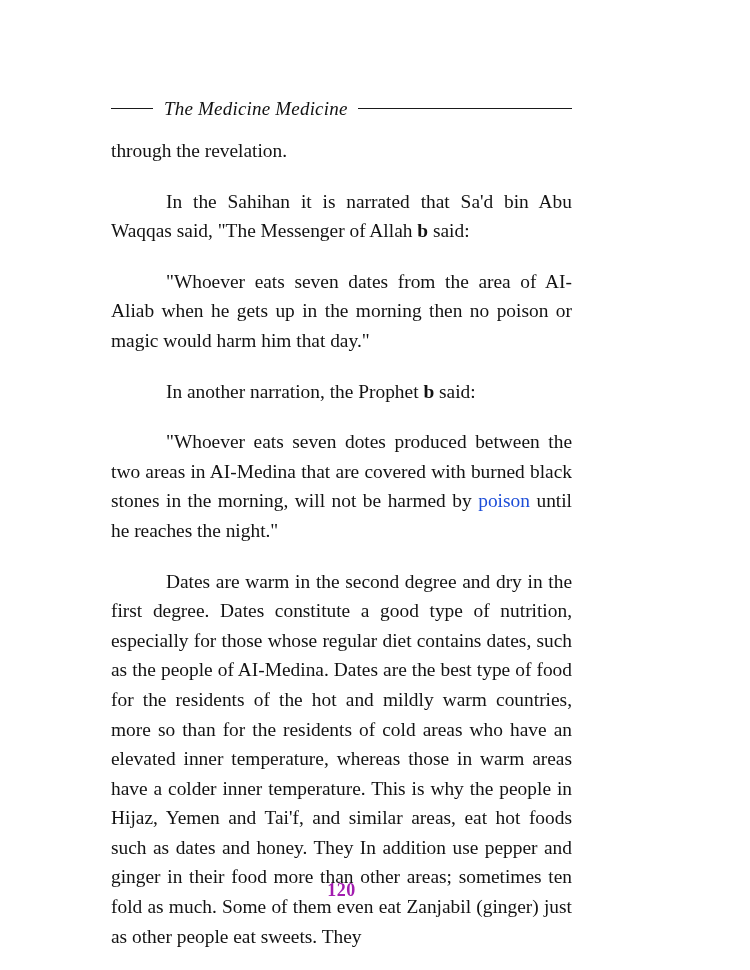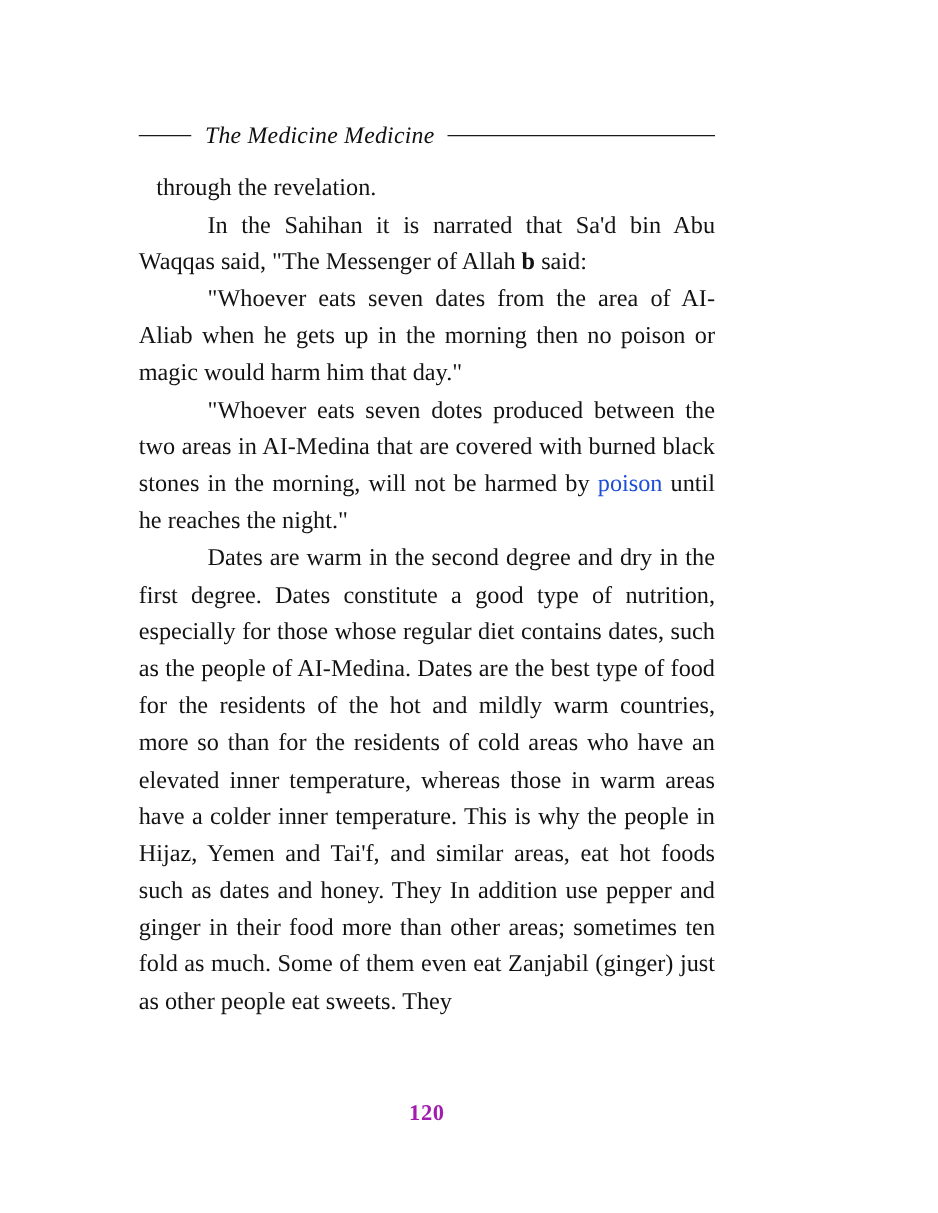--- a/index.html
+++ b/index.html
@@ -77,29 +77,29 @@
     font-size: 19.4px;
     line-height: 29.6px;
     text-align: justify;
     text-justify: inter-word;
     -webkit-hyphens: none;
     hyphens: none;
     color: #131313;
   }
 
   p.para + p.para {
+    margin-top: 21px;
   }
 
   p.indent {
     text-indent: 55px;
   }
 
   p.flush {
     text-indent: 0;
-    margin-left: 14px;
   }
 
   .sym {
     font-weight: bold;
   }
 
   
   .faded {
     color: #1d4ed8;
   }
@@ -126,20 +126,21 @@
     <div class="running-header">
       <span class="rule rule-left"></span>
       <span class="header-title">The Medicine Medicine</span>
       <span class="rule rule-right"></span>
     </div>
 
     <div class="body-text">
         <p class="para flush">through the revelation.</p>
         <p class="para indent">In the Sahihan it is narrated that Sa'd bin Abu Waqqas said, "The Messenger of Allah <span class="sym">b</span> said:</p>
         <p class="para indent">"Whoever eats seven dates from the area of AI-Aliab when he gets up in the morning then no poison or magic would harm him that day."</p>
+        <p class="para indent">In another narration, the Prophet <span class="sym">b</span> said:</p>
         <p class="para indent">"Whoever eats seven dotes produced between the two areas in AI-Medina that are covered with burned black stones in the morning, will not be harmed by <span class="faded">poison</span> until he reaches the night."</p>
         <p class="para indent">Dates are warm in the second degree and dry in the first degree. Dates constitute a good type of nutrition, especially for those whose regular diet contains dates, such as the people of AI-Medina. Dates are the best type of food for the residents of the hot and mildly warm countries, more so than for the residents of cold areas who have an elevated inner temperature, whereas those in warm areas have a colder inner temperature. This is why the people in Hijaz, Yemen and Tai'f, and similar areas, eat hot foods such as dates and honey. They In addition use pepper and ginger in their food more than other areas; sometimes ten fold as much. Some of them even eat Zanjabil (ginger) just as other people eat sweets. They</p>
       </div>
 
     <div class="folio">120</div>
 
   </div>
 </div>
 
 </body></html>

